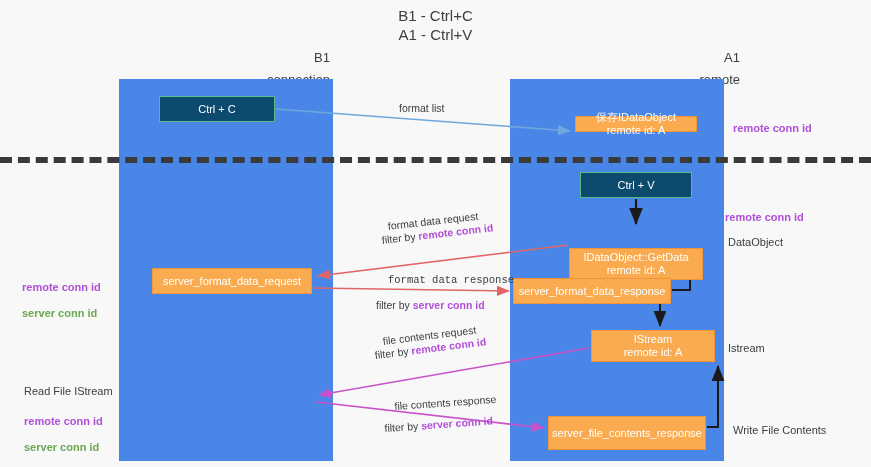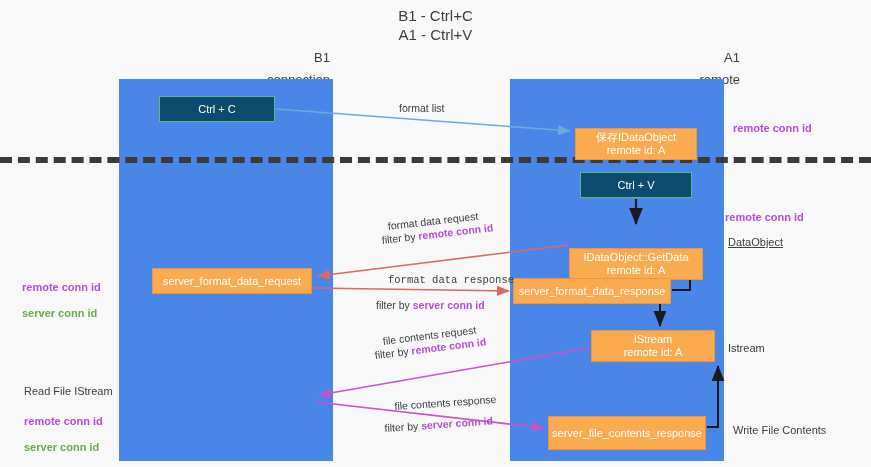--- a/index.html
+++ b/index.html
@@ -48,38 +48,38 @@
     align-items:center;justify-content:center;
     color:#ffffff;font-size:11px;line-height:13px;
     text-align:center;
     white-space:pre-line;
     padding:2px 4px;
   }
   .green{background:#0c4a6e;border:1px solid #57bb8a;}
   .orange{background:#fbab4f;border:1px solid #f0943a;}
 
   #n-ctrlc{left:159px;top:96px;width:116px;height:26px;}
-  #n-idataobject{left:575px;top:128px;width:122px;height:32px;}
+  #n-idataobject{left:575px;top:116px;width:122px;height:16px;}
   #n-ctrlv{left:580px;top:172px;width:112px;height:26px;}
   #n-getdata{left:569px;top:228px;width:134px;height:32px;margin-top:20px;}
   #n-sfdreq{left:152px;top:268px;width:160px;height:26px;}
   #n-sfdres{left:513px;top:278px;width:158px;height:26px;}
   #n-istream{left:591px;top:330px;width:124px;height:32px;}
   #n-sfcreq{left:148px;top:384px;width:166px;height:26px;}
   #n-sfcres{left:548px;top:416px;width:158px;height:34px;}
 
   
   .note{font-size:11px;line-height:13px;white-space:pre-line;}
   .purple{color:#b14fd8;font-weight:bold;}
   .green-t{color:#6aa84f;font-weight:bold;}
   .plain{color:#3c4043;}
 
   #note-rc1{left:733px;top:122px;}
   #note-rc2{left:725px;top:211px;}
-  #note-dataobject{left:728px;top:236px;text-decoration:underline;}
+  #note-dataobject{left:728px;top:236px;}
   #note-istream{left:728px;top:342px;}
   #note-writefile{left:733px;top:424px;}
   #note-left-ids{left:22px;top:268px;}
   #note-readfile{left:24px;top:385px;}
   #note-left-ids2{left:24px;top:402px;}
 
   
   .edgelabel{
     font-size:10.5px;line-height:14px;
     color:#3c4043;white-space:nowrap;

